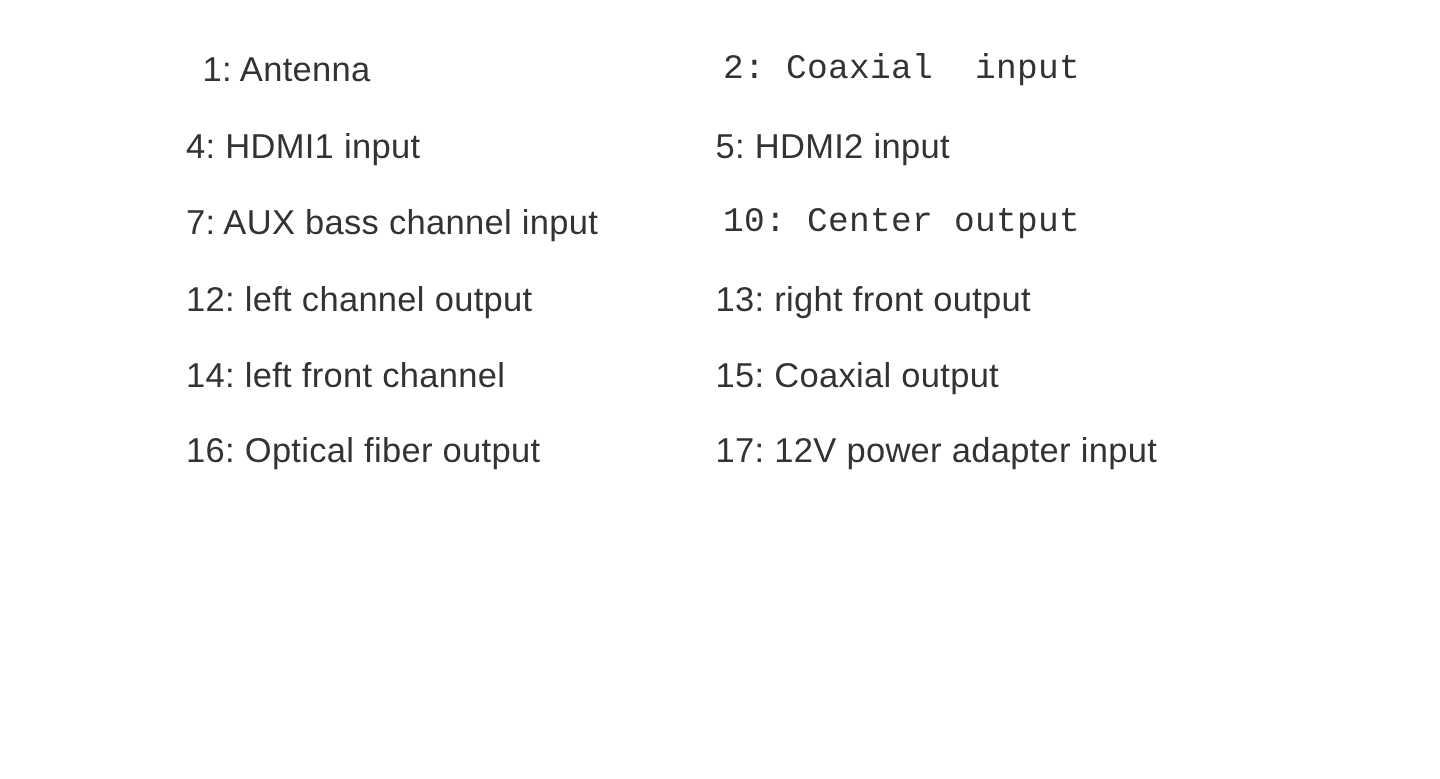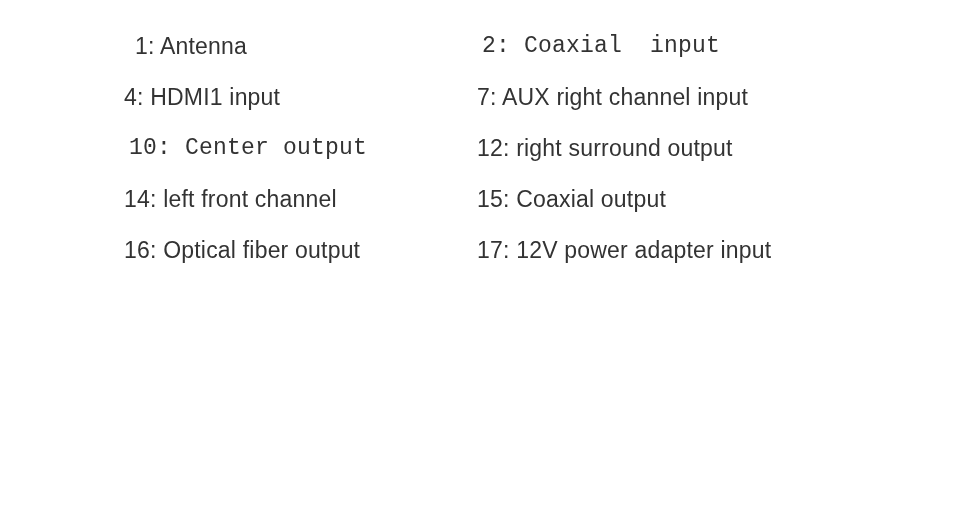--- a/index.html
+++ b/index.html
@@ -39,27 +39,29 @@
 </head>
 <body style="background: rgb(255, 255, 255); color: rgb(51, 51, 51);">
 
 <main class="page">
   <section class="legend">
     <div class="cell indent-lg">1: Antenna</div>
     <div class="cell indent-sm">2: Coaxial  input</div>
 
     <div class="cell">4: HDMI1 input</div>
 
+    <div class="cell">5: HDMI2 input</div>
 
-    <div class="cell">7: AUX right channel input</div>
+    <div class="cell">7: AUX bass channel input</div>
 
     <div class="cell indent-sm">10: Center output</div>
 
-    <div class="cell">12: right surround output</div>
+    <div class="cell">12: left channel output</div>
 
+    <div class="cell">13: right front output</div>
     <div class="cell">14: left front channel</div>
 
     <div class="cell">15: Coaxial output</div>
     <div class="cell">16: Optical fiber output</div>
 
     <div class="cell">17: 12V power adapter input</div>
     <div class="cell"></div>
   </section>
 </main>
 

